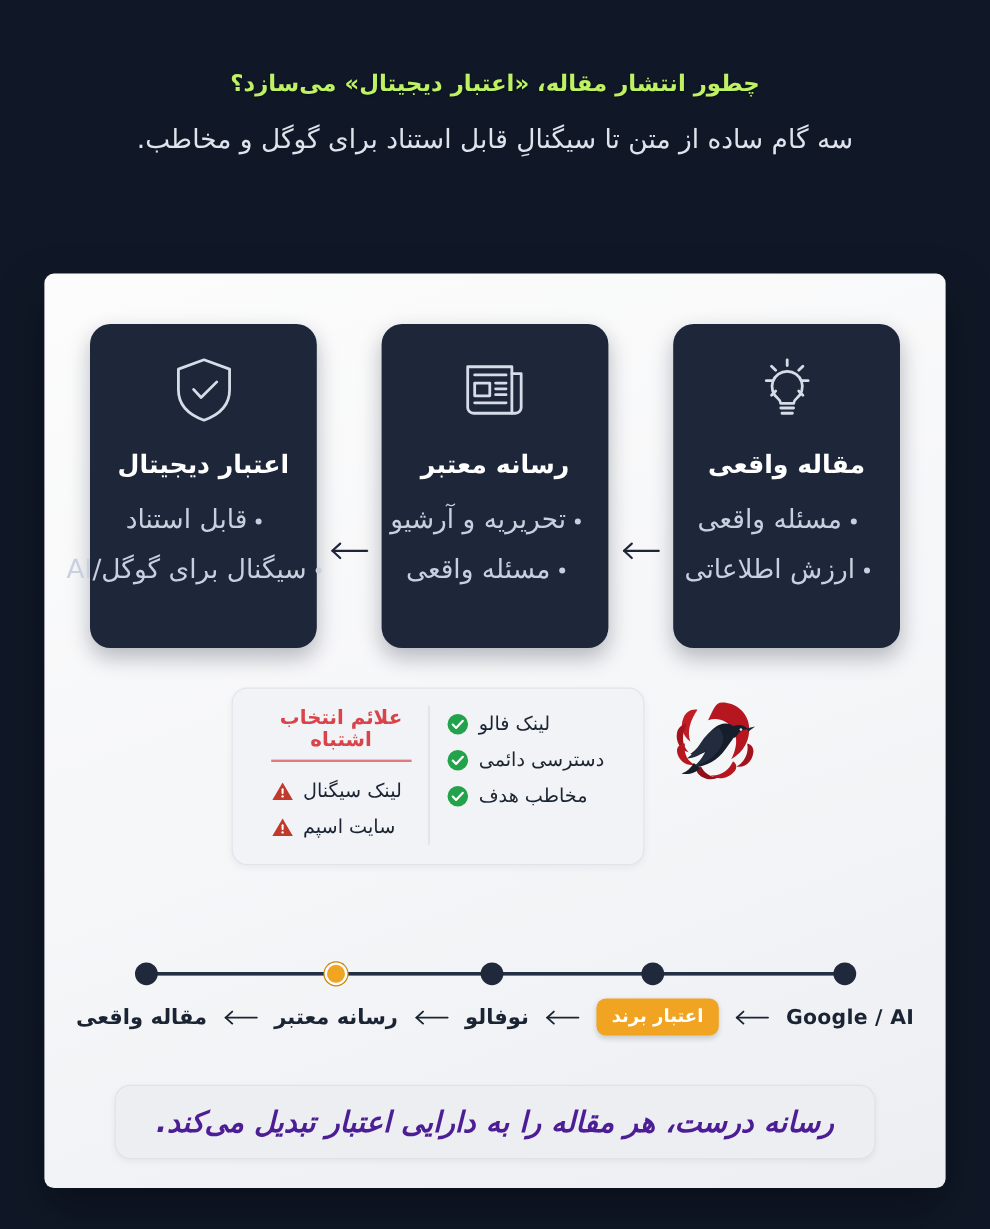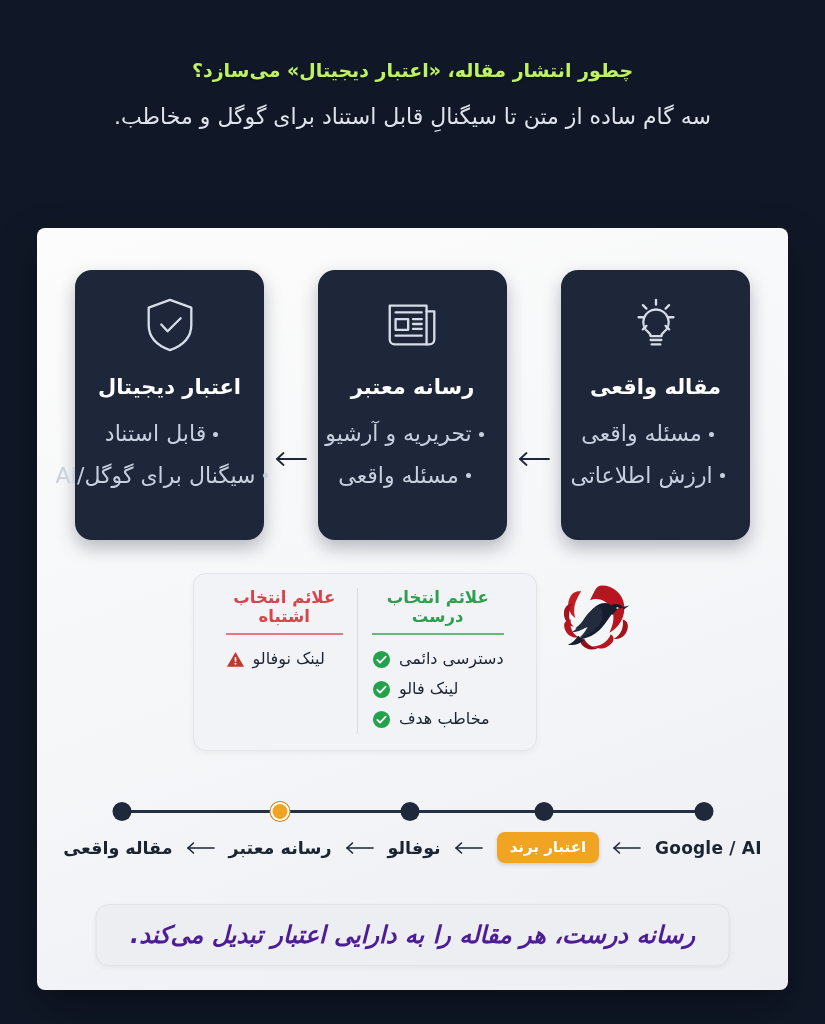--- a/index.html
+++ b/index.html
@@ -372,45 +372,52 @@
       <div class="compare">
 
         <div class="col">
           <div class="col-head bad">علائم انتخاب اشتباه</div>
           <div class="item">
             <svg class="ico-warn" viewBox="0 0 20 20">
               <path d="M10 2.2 L19 17.6 H1 Z" fill="#c0392b"></path>
               <rect x="9.1" y="7.3" width="1.8" height="5.1" rx=".9" fill="#fff"></rect>
               <circle cx="10" cy="14.4" r="1.05" fill="#fff"></circle>
             </svg>
-            <span>لینک نوفالو</span>
+            <span>لینک سیگنال</span>
+          </div>
+          <div class="item">
+            <svg class="ico-warn" viewBox="0 0 20 20">
+              <path d="M10 2.2 L19 17.6 H1 Z" fill="#c0392b"></path>
+              <rect x="9.1" y="7.3" width="1.8" height="5.1" rx=".9" fill="#fff"></rect>
+              <circle cx="10" cy="14.4" r="1.05" fill="#fff"></circle>
+            </svg>
+            <span>سایت اسپم</span>
           </div>
         </div>
 
         <div class="col left-col">
-          <div class="col-head good">علائم انتخاب درست</div>
+          <div class="item">
+            <svg class="ico-ok" viewBox="0 0 20 20">
+              <circle cx="10" cy="10" r="9" fill="#22a24a"></circle>
+              <path d="M5.6 10.3 l2.9 3 L14.4 7" fill="none" stroke="#fff" stroke-width="1.9" stroke-linecap="round" stroke-linejoin="round"></path>
+            </svg>
+            <span>لینک فالو</span>
+          </div>
           <div class="item">
             <svg class="ico-ok" viewBox="0 0 20 20">
               <circle cx="10" cy="10" r="9" fill="#22a24a"></circle>
               <path d="M5.6 10.3 l2.9 3 L14.4 7" fill="none" stroke="#fff" stroke-width="1.9" stroke-linecap="round" stroke-linejoin="round"></path>
             </svg>
             <span>دسترسی دائمی</span>
           </div>
           <div class="item">
             <svg class="ico-ok" viewBox="0 0 20 20">
               <circle cx="10" cy="10" r="9" fill="#22a24a"></circle>
               <path d="M5.6 10.3 l2.9 3 L14.4 7" fill="none" stroke="#fff" stroke-width="1.9" stroke-linecap="round" stroke-linejoin="round"></path>
             </svg>
-            <span>لینک فالو</span>
-          </div>
-          <div class="item">
-            <svg class="ico-ok" viewBox="0 0 20 20">
-              <circle cx="10" cy="10" r="9" fill="#22a24a"></circle>
-              <path d="M5.6 10.3 l2.9 3 L14.4 7" fill="none" stroke="#fff" stroke-width="1.9" stroke-linecap="round" stroke-linejoin="round"></path>
-            </svg>
             <span>مخاطب هدف</span>
           </div>
         </div>
 
       </div>
 
       <div class="logo">
         <svg viewBox="0 0 100 100">
           <g>
 

